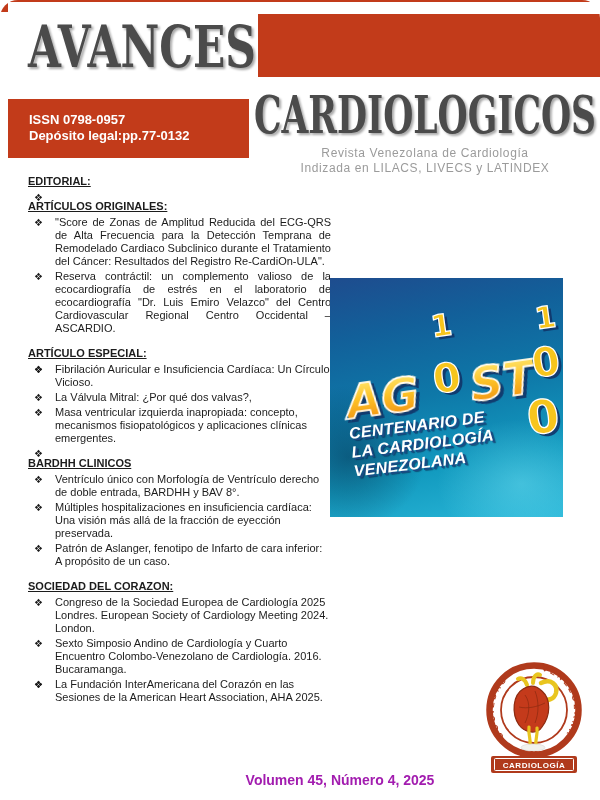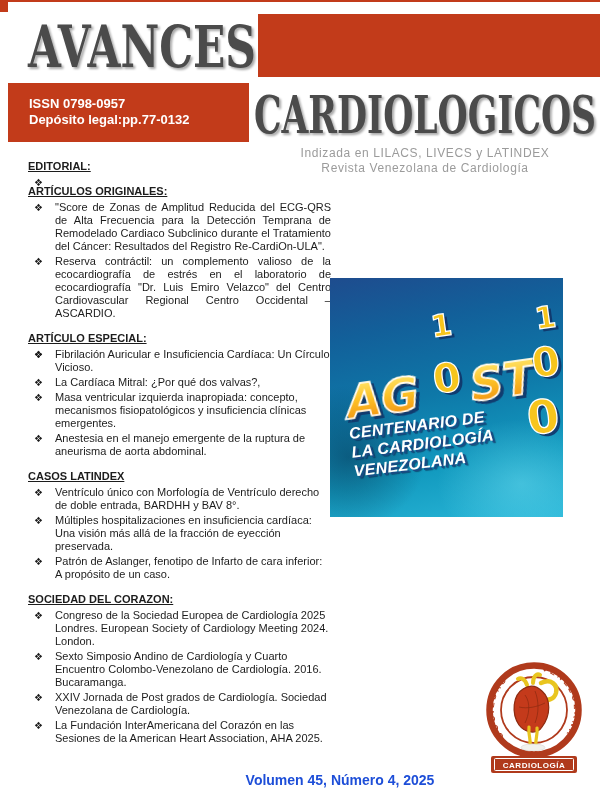--- a/index.html
+++ b/index.html
@@ -1,37 +1,37 @@
 <!DOCTYPE html>
 <html><head>
 <meta charset="utf-8">
 <style>
   html,body{margin:0;padding:0;background:#fff;}
   #page{position:relative;width:600px;height:800px;background:#fff;overflow:hidden;
-        font-family:"Liberation Sans",sans-serif;}
+        font-family:"Liberation Sans",sans-serif;border-radius:18px;}
 
   
   .top-strip{position:absolute;left:0;top:0;width:600px;height:2px;background:#c23b1a;}
   .corner-block{position:absolute;left:0;top:0;width:8px;height:12px;background:#c23b1a;}
   .red-rect-top{position:absolute;left:258px;top:14px;width:342px;height:63px;background:#c23b1a;}
-  .issn-box{position:absolute;left:8px;top:83px;width:241px;height:59px;background:#c23b1a;
+  .issn-box{position:absolute;left:8px;top:99px;width:241px;height:59px;background:#c23b1a;
             box-sizing:border-box;padding:13px 12px 0 21px;color:#fff;
             font-weight:bold;font-size:13px;line-height:16px;}
   .masthead-word{position:absolute;filter:drop-shadow(2px 2px 1px #a9a9a9);}
   .masthead-word text{font-family:"DejaVu Serif",serif;font-weight:bold;fill:#4b4b4b;}
   #avances-svg{left:26px;top:10px;}
   #cardio-svg{left:252px;top:84px;}
   .taglines{position:absolute;left:252px;top:146px;width:346px;text-align:center;
             color:#9b9b9b;font-size:12px;line-height:14.5px;letter-spacing:0.6px;}
 
   
   #toc{position:absolute;left:28px;top:160px;width:303px;color:#1c1c1c;
        font-size:11px;line-height:13px;}
   .toc-header{font-weight:bold;text-decoration:underline;margin:12px 0 3px 0;font-size:11px;}
-  .toc-section:first-of-type .toc-header{margin-top:0;text-decoration:underline;}
+  .toc-section:first-of-type .toc-header{margin-top:15px;text-decoration:underline;}
   .toc-item{position:relative;padding-left:27px;margin-bottom:2px;}
   .toc-item .bullet{position:absolute;left:6px;top:0;font-size:10px;}
   .toc-section:nth-of-type(2) .toc-item-text{display:block;text-align:justify;}
 
   
   #poster{position:absolute;left:330px;top:278px;width:233px;height:239px;overflow:hidden;
     background:
       radial-gradient(60% 45% at 82% 86%, rgba(130,235,250,0.38), rgba(130,235,250,0) 60%),
       radial-gradient(55% 50% at 8% 75%, rgba(4,35,64,0.45), rgba(4,35,64,0) 60%),
       linear-gradient(168deg,#1e4c8e 0%,#12609a 22%,#0e78a8 48%,#139bc0 75%,#2ab7d8 100%);}
@@ -56,21 +56,21 @@
       transform-origin:left top;color:#fff;font-weight:900;font-style:italic;
       font-size:16px;line-height:19px;letter-spacing:0.3px;
       text-shadow:2px 2px 0 #1a4a85,3px 3px 1px rgba(10,35,70,0.55);}
 
   
   #svc-logo{position:absolute;left:481px;top:655px;}
   #svc-logo text{font-family:"Liberation Sans",sans-serif;font-weight:bold;}
 
   
   .footer-volume{position:absolute;left:140px;top:772px;width:400px;text-align:center;
-      font-weight:bold;font-size:14px;color:#1d4ed8;}
+      font-weight:bold;font-size:14px;color:#a21caf;}
 </style>
 </head>
 <body>
 
 <div id="page">
 
   <div class="top-strip"></div>
   <div class="corner-block"></div>
   <div class="red-rect-top"></div>
 
@@ -81,22 +81,22 @@
   <div class="issn-box">
     <div>ISSN 0798-0957</div>
     <div>Depósito legal:pp.77-0132</div>
   </div>
 
   <svg id="cardio-svg" class="masthead-word" width="348" height="60">
     <text x="2" y="49" font-size="52" textLength="342" lengthAdjust="spacingAndGlyphs">CARDIOLOGICOS</text>
   </svg>
 
   <div class="taglines">
+    <div>Revista Venezolana de Cardiología</div>
     <div>Indizada en LILACS, LIVECS y LATINDEX</div>
-    <div>Revista Venezolana de Cardiología</div>
   </div>
 
   <div id="toc">
 
       <div class="toc-section">
         <div class="toc-header">EDITORIAL:</div>
         <div class="toc-items">
           <div class="toc-item"><span class="bullet">❖</span></div>
         </div>
       </div>
@@ -118,41 +118,41 @@
       <div class="toc-section">
         <div class="toc-header">ARTÍCULO ESPECIAL:</div>
         <div class="toc-items">
           <div class="toc-item"><span class="bullet">❖</span></div>
         </div>
       </div>
 
       <div class="toc-section">
         <div class="toc-items">
           <div class="toc-item"><span class="bullet">❖</span><span class="toc-item-text">Fibrilación Auricular e Insuficiencia Cardíaca: Un Círculo Vicioso.</span></div>
-          <div class="toc-item"><span class="bullet">❖</span><span class="toc-item-text">La Cardíaca Mitral: ¿Por qué dos valvas?,</span></div>
-          <div class="toc-item"><span class="bullet">❖</span><span class="toc-item-text">Masa ventricular izquierda inapropiada: concepto, mecanismos fisiopatológicos y insuficiencia clínicas emergentes.</span></div>
-          <div class="toc-item"><span class="bullet">❖</span><span class="toc-item-text">Anestesia en el manejo emergente de la ruptura de aneurisma de aorta abdominal.</span></div>
-        </div>
-      </div>
-
-      <div class="toc-section">
-        <div class="toc-header">CASOS LATINDEX</div>
+          <div class="toc-item"><span class="bullet">❖</span><span class="toc-item-text">La Válvula Mitral: ¿Por qué dos valvas?,</span></div>
+          <div class="toc-item"><span class="bullet">❖</span><span class="toc-item-text">Masa ventricular izquierda inapropiada: concepto, mecanismos fisiopatológicos y aplicaciones clínicas emergentes.</span></div>
+          <div class="toc-item"><span class="bullet">❖</span></div>
+        </div>
+      </div>
+
+      <div class="toc-section">
+        <div class="toc-header">BARDHH CLINICOS</div>
         <div class="toc-items">
           <div class="toc-item"><span class="bullet">❖</span><span class="toc-item-text">Ventrículo único con Morfología de Ventrículo derecho de doble entrada, BARDHH y BAV 8°.</span></div>
           <div class="toc-item"><span class="bullet">❖</span><span class="toc-item-text">Múltiples hospitalizaciones en insuficiencia cardíaca: Una visión más allá de la fracción de eyección preservada.</span></div>
           <div class="toc-item"><span class="bullet">❖</span><span class="toc-item-text">Patrón de Aslanger, fenotipo de Infarto de cara inferior: A propósito de un caso.</span></div>
         </div>
       </div>
 
       <div class="toc-section">
         <div class="toc-header">SOCIEDAD DEL CORAZON:</div>
         <div class="toc-items">
           <div class="toc-item"><span class="bullet">❖</span><span class="toc-item-text">Congreso de la Sociedad Europea de Cardiología 2025 Londres. European Society of Cardiology Meeting 2024. London.</span></div>
           <div class="toc-item"><span class="bullet">❖</span><span class="toc-item-text">Sexto Simposio Andino de Cardiología y Cuarto Encuentro Colombo-Venezolano de Cardiología. 2016. Bucaramanga.</span></div>
-          <div class="toc-item"><span class="bullet">❖</span><span class="toc-item-text">XXIV Jornada de Post grados de Cardiología. Sociedad Venezolana de Cardiología.</span></div>
+          <div class="toc-item"><span class="bullet">❖</span></div>
           <div class="toc-item"><span class="bullet">❖</span><span class="toc-item-text">La Fundación InterAmericana del Corazón en las Sesiones de la American Heart Association, AHA 2025.</span></div>
         </div>
       </div>
     </div>
 
   <div id="poster">
     <span class="grad-word word-ag">AG</span>
     <span class="poster-digit" id="d-mid-top">1</span>
     <span class="poster-digit" id="d-mid-bot">0</span>
     <span class="grad-word word-st">ST</span>

